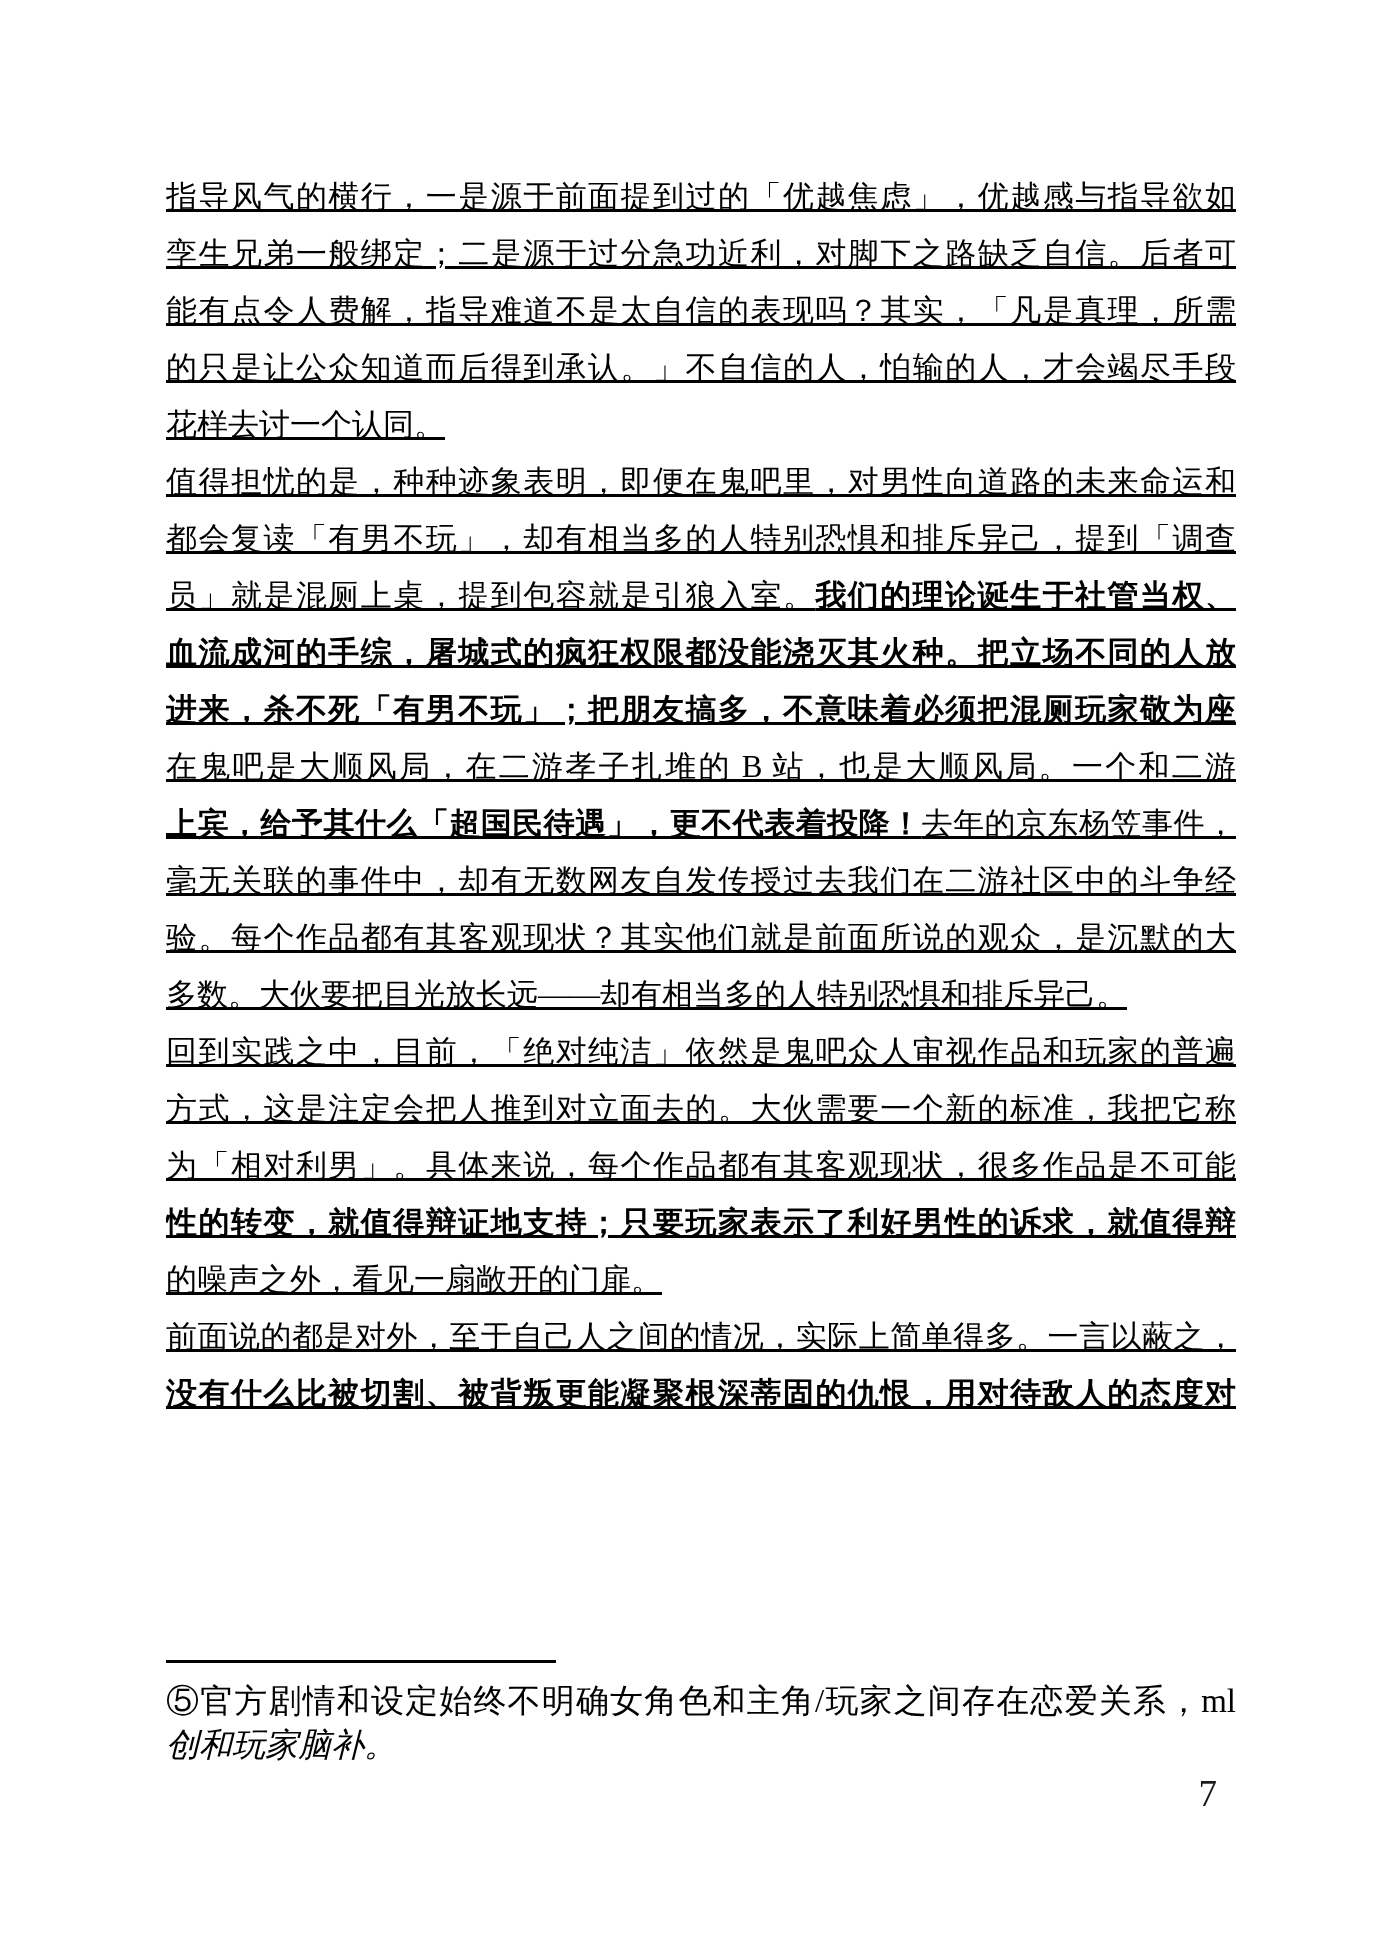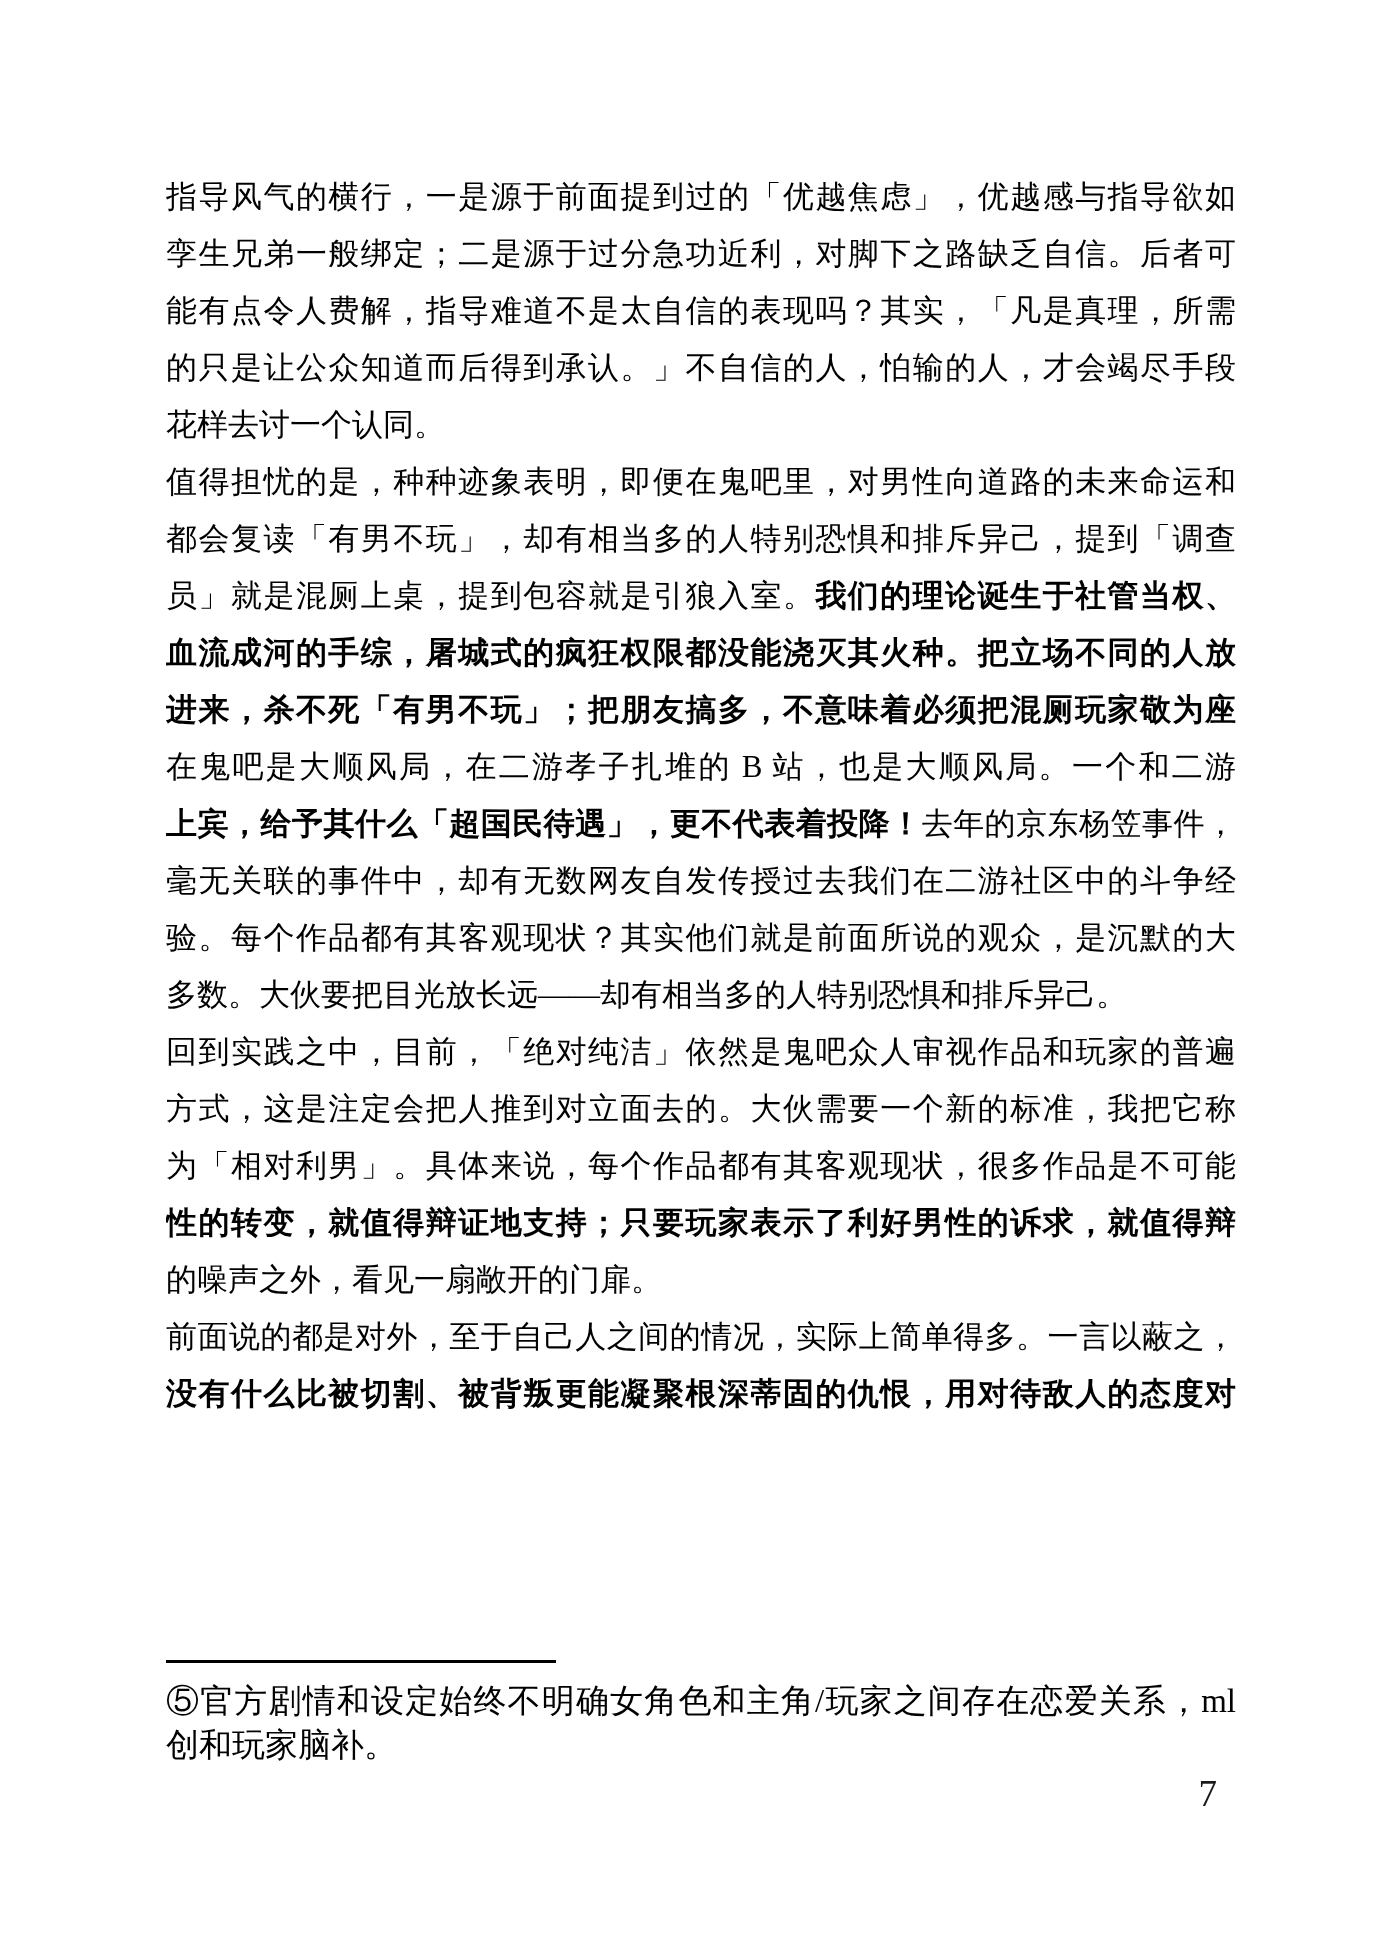--- a/index.html
+++ b/index.html
@@ -24,20 +24,21 @@
   }
   .line {
     font-size: 31px;
     line-height: 57px;
     height: 57px;
     overflow: hidden;
     text-align: justify;
     text-align-last: justify;
     text-justify: inter-character;
     white-space: normal;
+    text-decoration: underline;
   }
   .line.last {
     text-align: left;
     text-align-last: left;
   }
   .bold {
     font-weight: 700;
   }
   .supref {
     font-size: 19px;
@@ -61,20 +62,21 @@
     line-height: 44px;
     height: 44px;
     overflow: hidden;
     text-align: justify;
     text-align-last: justify;
     text-justify: inter-character;
   }
   .fn-line.last {
     text-align: center;
     text-align-last: left;
+    font-style: italic;
   }
   .page-number {
     position: absolute;
     top: 1772px;
     right: 158px;
     font-size: 37px;
     line-height: 44px;
     color: #1a1a1a;
   }
 </style>

